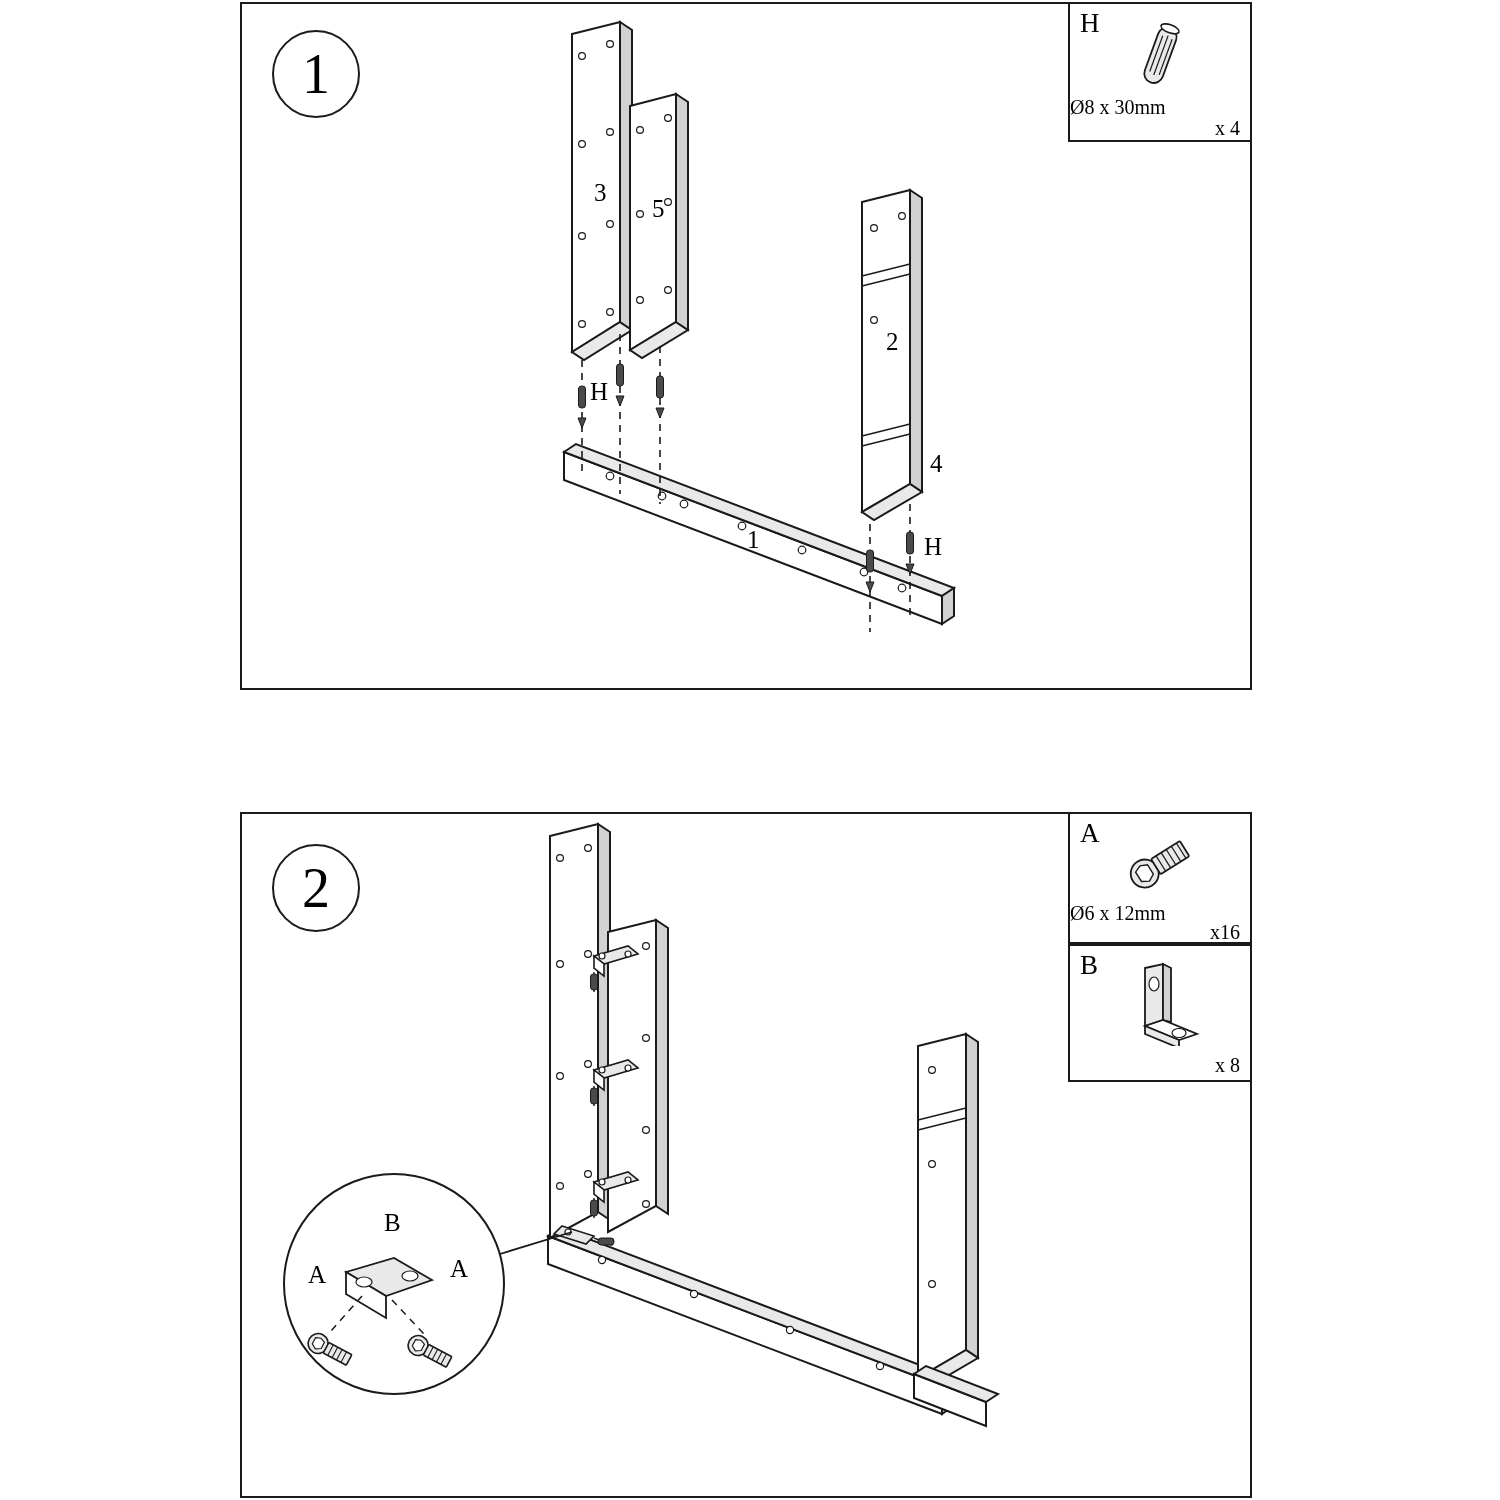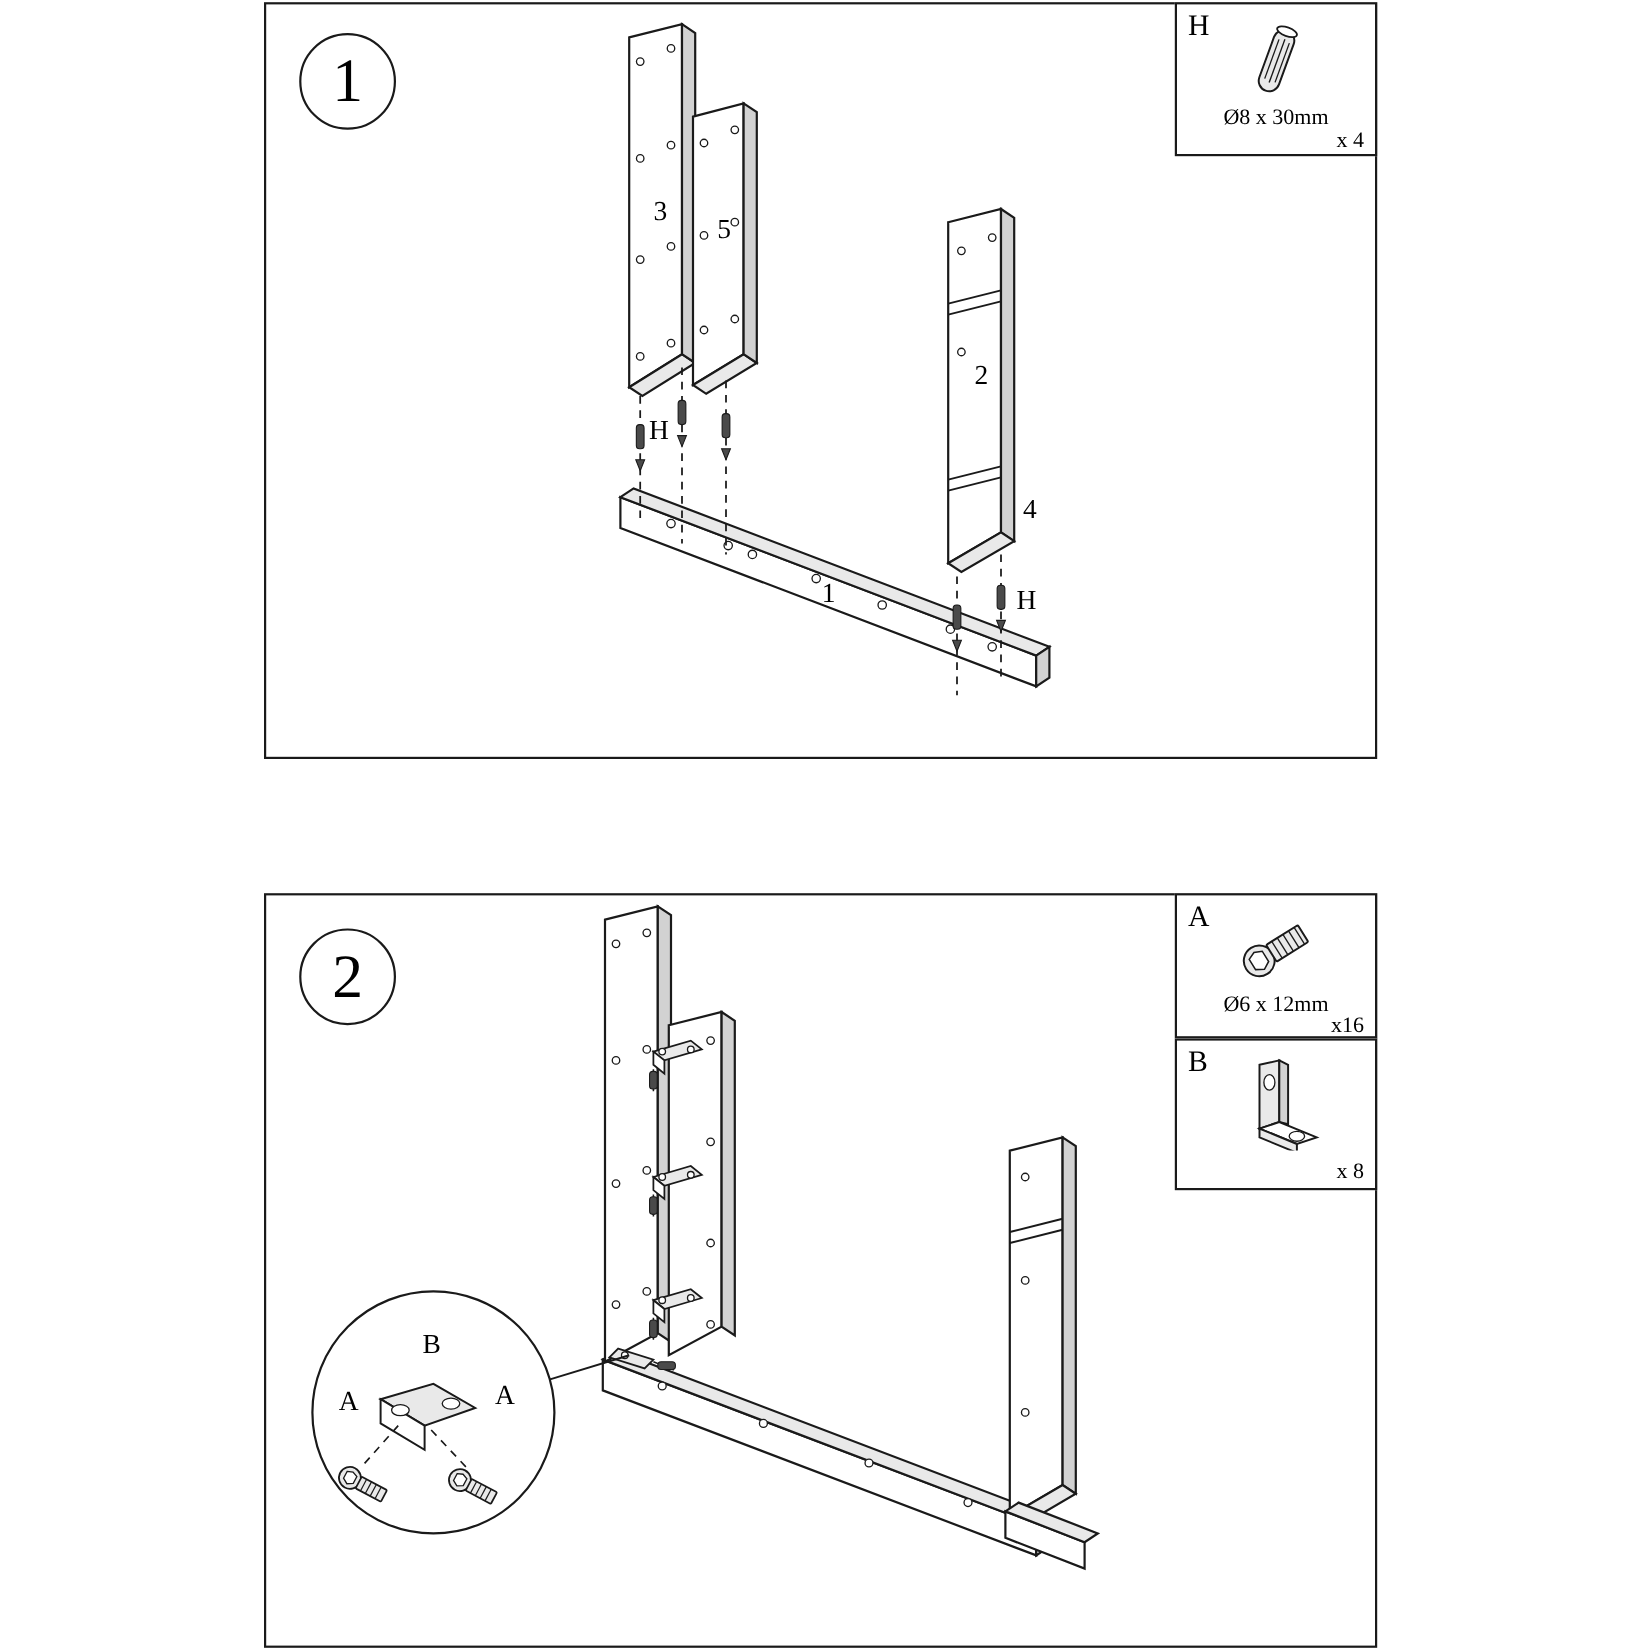--- a/index.html
+++ b/index.html
@@ -58,21 +58,20 @@
 
   .part-letter {
     position: absolute;
     left: 10px; top: 4px;
     font-size: 27px;
     font-family: "Liberation Serif", serif;
   }
   .part-spec {
     position: absolute;
     left: 0; right: 0;
-    text-align: center;
     font-size: 20px;
     font-family: "Liberation Serif", serif;
   }
   .part-qty {
     position: absolute;
     right: 10px;
     font-size: 20px;
     font-family: "Liberation Serif", serif;
   }
   .part-art {

